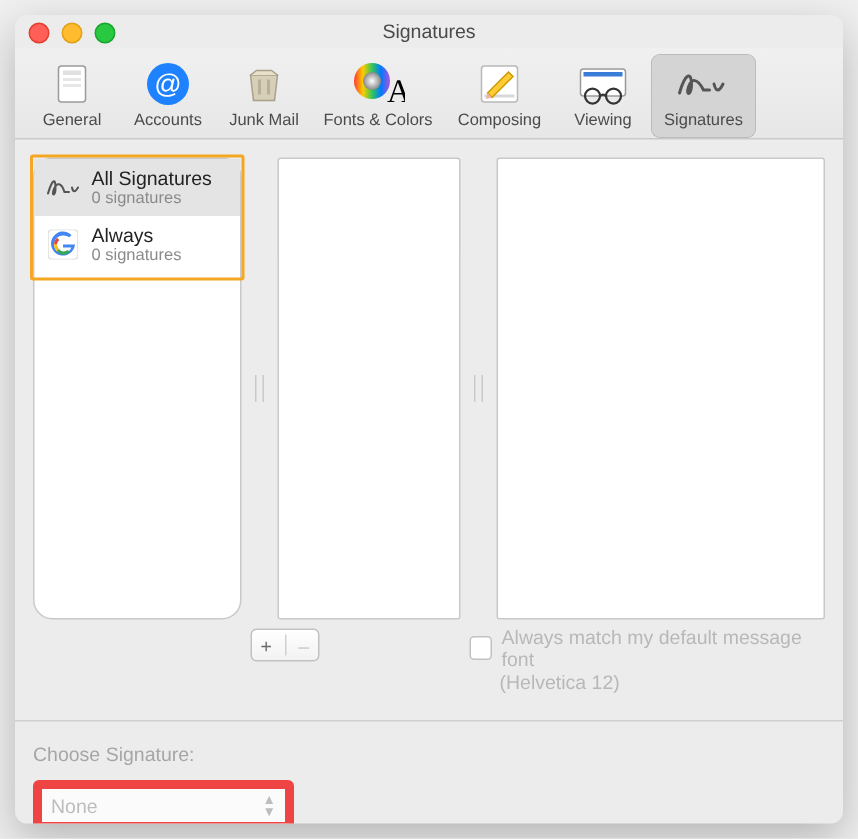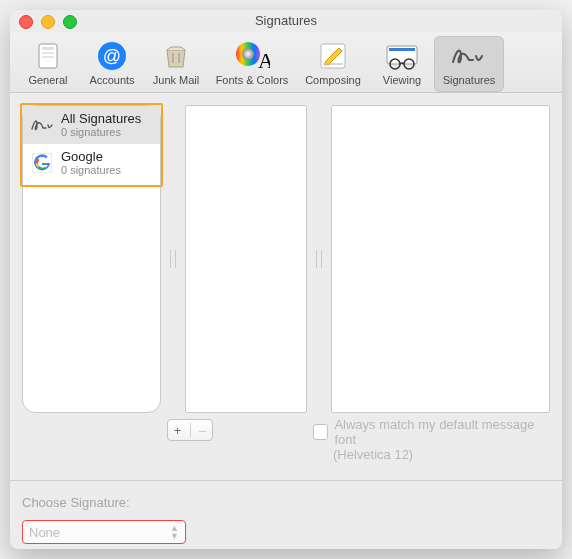--- a/index.html
+++ b/index.html
@@ -37,21 +37,21 @@
   
   .pm-btns{margin-top:6px;width:44px;height:20px;border:1px solid #c2c2c2;border-radius:4px;background:linear-gradient(#fff,#f2f2f2);display:flex;align-items:center;justify-content:center;font-size:13px;color:#6b6b6b;}
   .pm-btns .sep{width:1px;height:14px;background:#d0d0d0;margin:0 4px;}
   
   .chk-row{display:flex;align-items:center;gap:6px;color:#b8b8b8;font-size:13px;}
   .chk{width:14px;height:14px;border:1px solid #c2c2c2;border-radius:3px;background:#fff;}
   .subtxt{color:#b8b8b8;font-size:13px;}
   
   .choose-row{display:flex;align-items:flex-start;gap:10px;margin:14px 0 0 0;justify-content:center;flex-direction:column;}
   .choose-row .lbl{color:#a6a6a6;font-size:13px;}
-  .popup{min-width:150px;height:22px;border:1px solid #ef4444;border-radius:4px;background:#fbfbfb;display:flex;align-items:center;justify-content:space-between;padding:0 6px;color:#bdbdbd;font-size:13px;}
+  .popup{min-width:150px;height:22px;border:6px solid #ef4444;border-radius:4px;background:#fbfbfb;display:flex;align-items:center;justify-content:space-between;padding:0 6px;color:#bdbdbd;font-size:13px;}
   .popup .arrows{font-size:9px;line-height:8px;color:#bdbdbd;display:flex;flex-direction:column;}
   
   .help{position:absolute;right:12px;bottom:12px;width:22px;height:22px;border-radius:50%;border:1px solid #c2c2c2;background:linear-gradient(#fff,#f0f0f0);display:flex;align-items:center;justify-content:center;font-size:13px;color:#555;box-shadow:0 1px 1px rgba(0,0,0,.1);}
   .divider{height:1px;background:#cfcfcf;margin:18px -12px 0 -12px;}
   .below-panes{display:flex;gap:8px;margin-top:0;}
   .below-left{width:137px;}
   .below-mid{width:120px;}
   .below-right{flex:1;padding-left:2px;}
 </style>
 </head>
@@ -184,21 +184,21 @@
             <div class="acct-icon">
               <svg width="20" height="20" viewBox="0 0 20 20">
                   <rect x="0" y="0" width="20" height="20" rx="3" fill="#fff" stroke="#ddd"></rect>
                   <path d="M10 4 a6 6 0 1 0 5.6 8 H10 v-2 h8 a8 8 0 1 1 -2.3 -6.3 l-1.5 1.5 A6 6 0 0 0 10 4" fill="#4285f4"></path>
                   <path d="M4 10 a6 6 0 0 1 2 -4.5 l1.5 1.5 A4 4 0 0 0 6 10" fill="#ea4335"></path>
                   <path d="M6 10 a4 4 0 0 0 1.3 3 l-1.5 1.5 A6 6 0 0 1 4 10" fill="#fbbc05"></path>
                   <path d="M7.3 13 a4 4 0 0 0 5.8 .7 l1.5 1.5 A6 6 0 0 1 5.8 14.5" fill="#34a853"></path>
                 </svg>
             </div>
             <div class="txt">
-              <div class="t1">Google</div>
+              <div class="t1">Always</div>
               <div class="t2">0 signatures</div>
             </div>
           </div>
         </div>
         <div class="highlight" style="left:-2px;top:-2px;width:139px;height:80px;"></div>
       </div>
 
       <div class="handle">
           <div class="dot"></div>
         </div>

